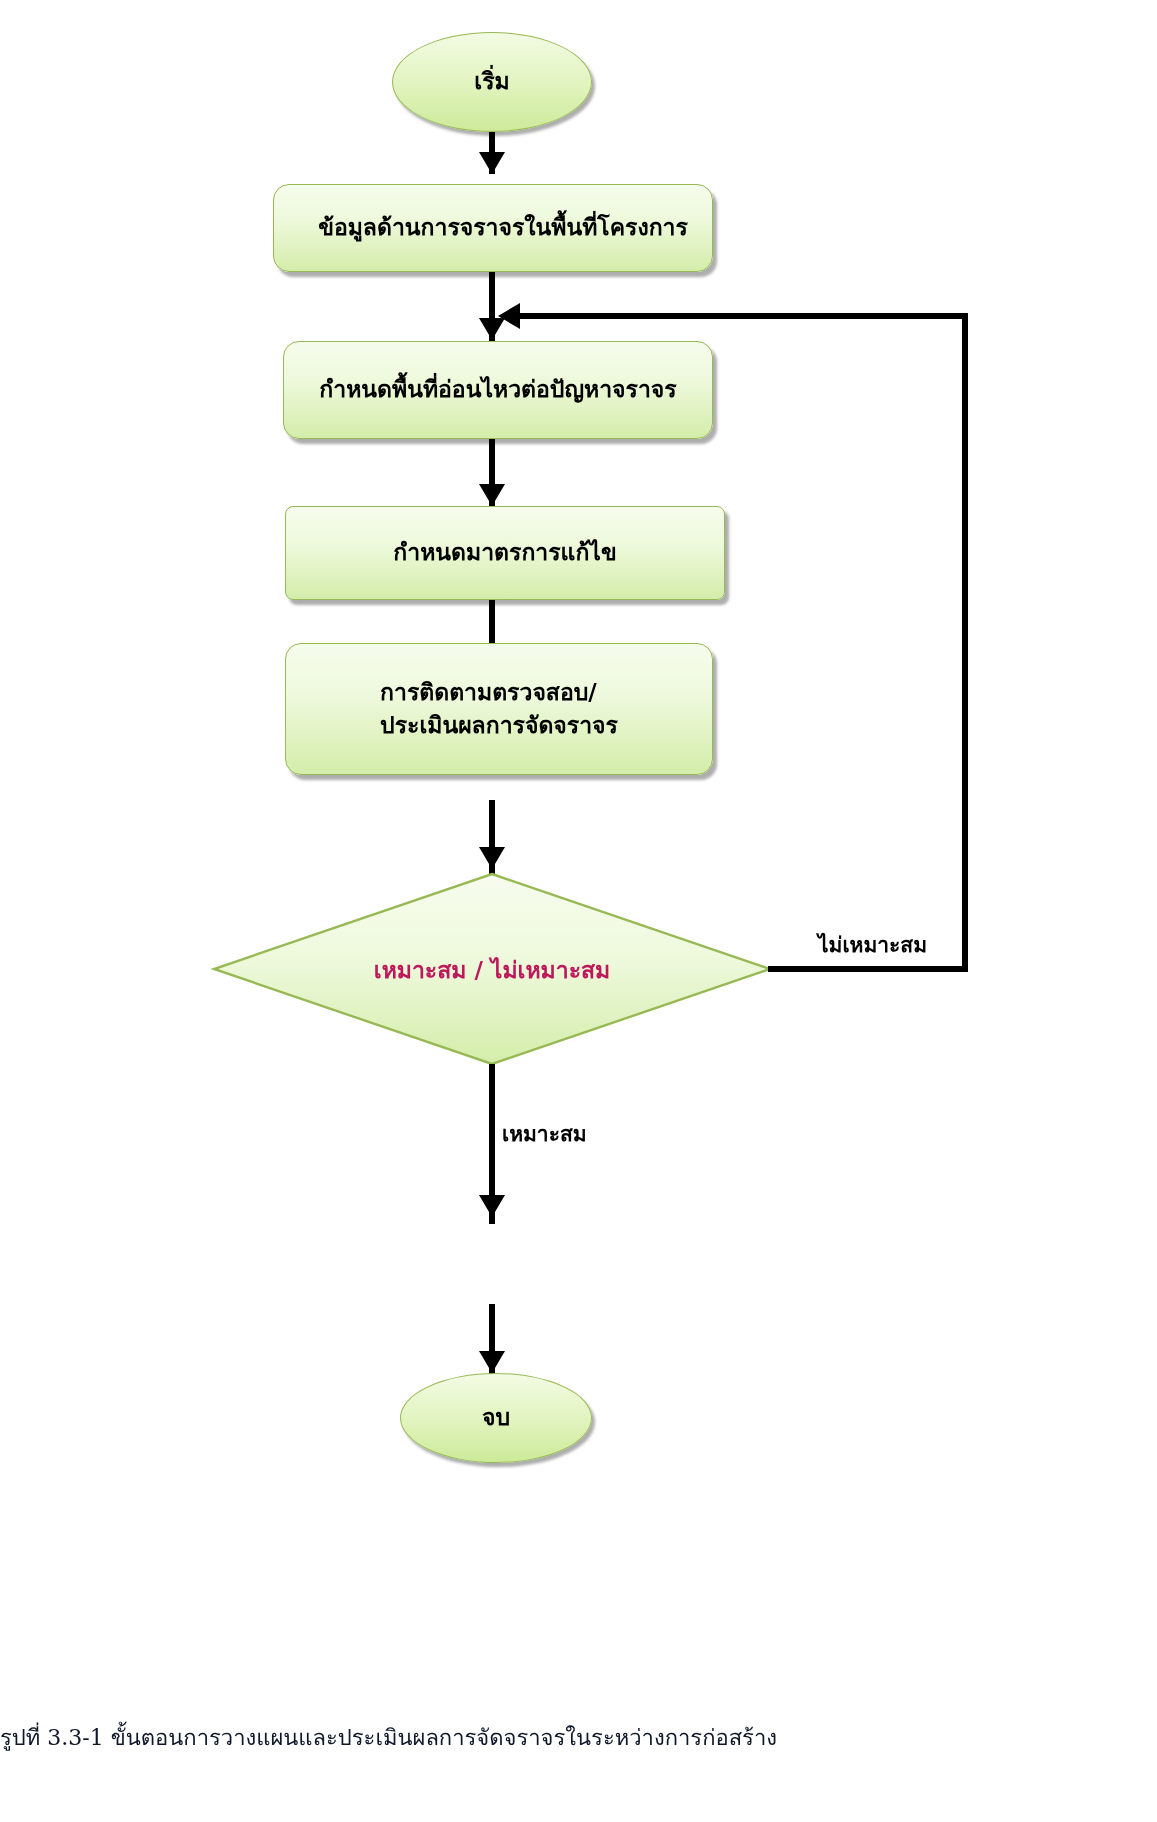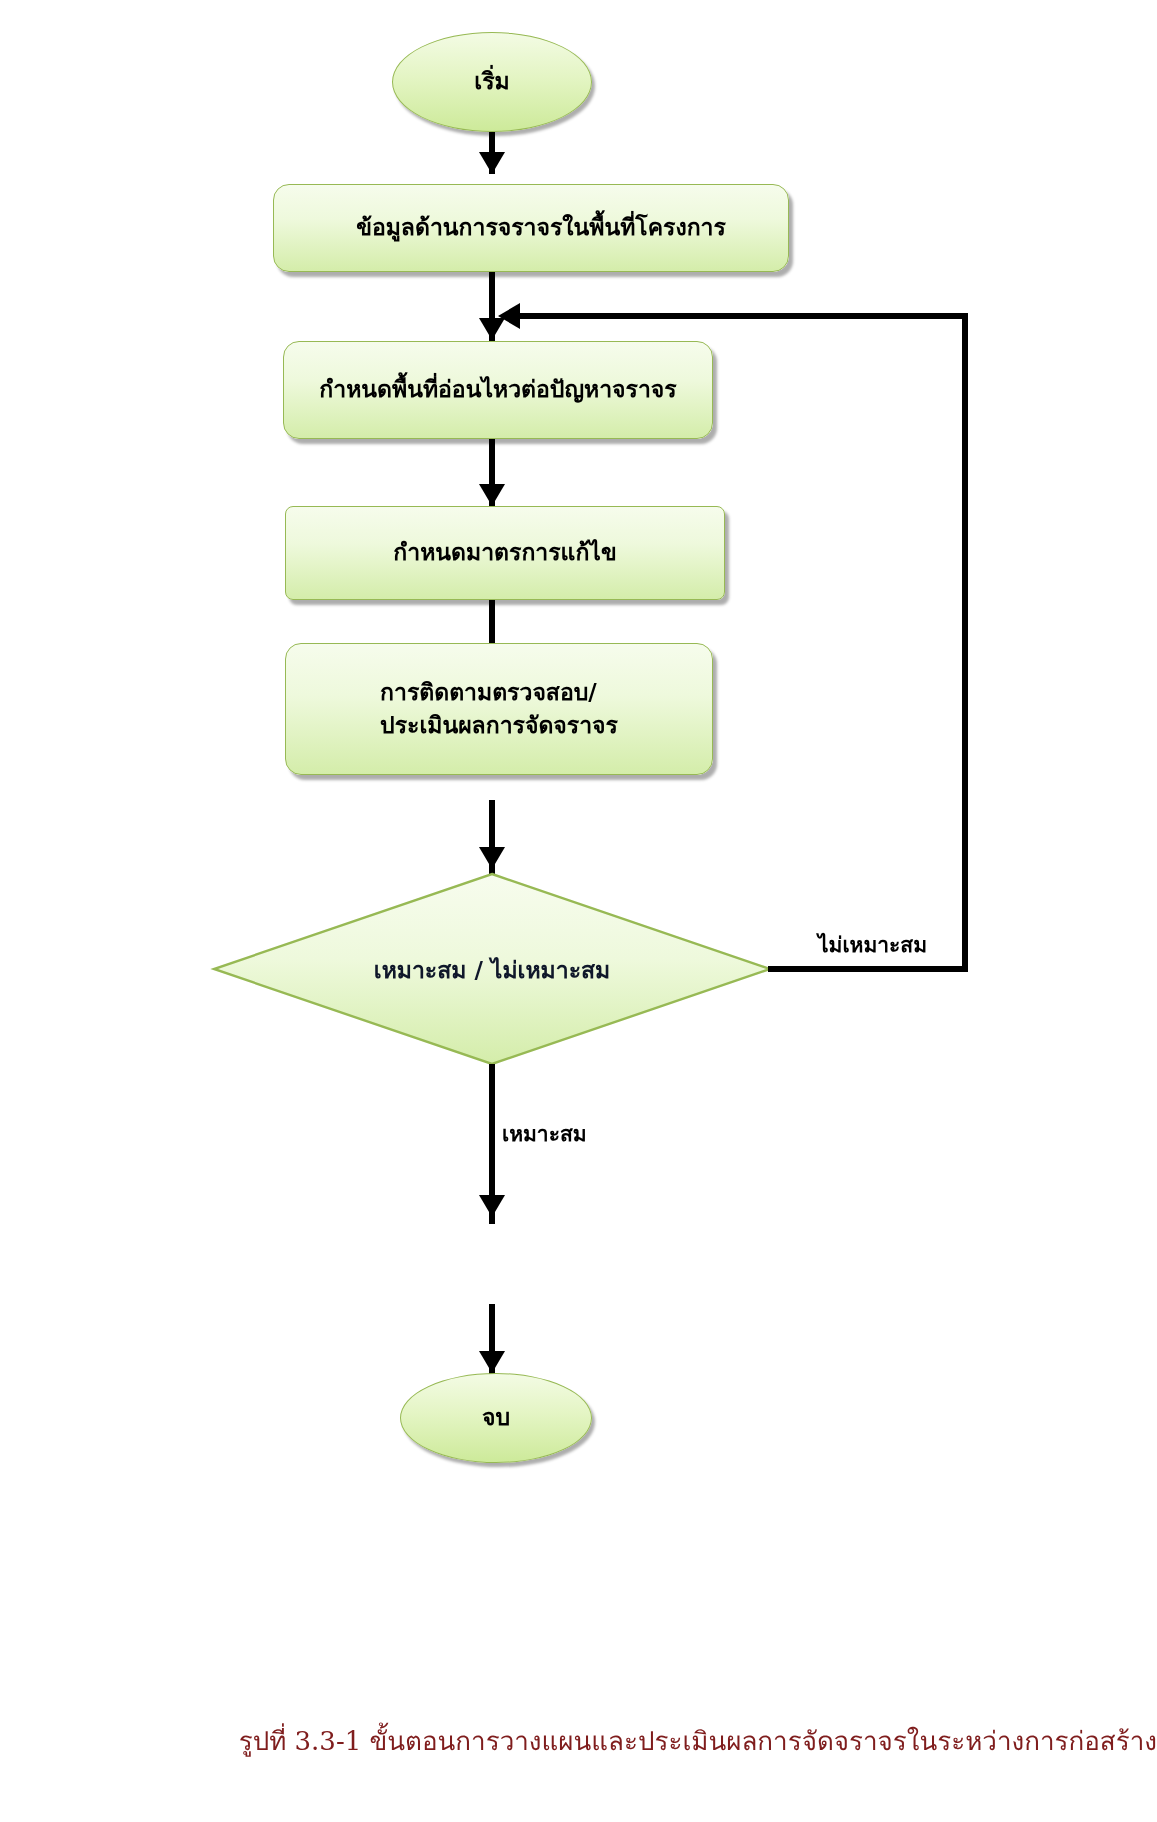--- a/index.html
+++ b/index.html
@@ -65,21 +65,21 @@
     position: absolute;
     left: 0;
     top: 0;
     width: 100%;
     height: 100%;
     display: flex;
     align-items: center;
     justify-content: center;
     font-size: 23px;
     font-weight: bold;
-    color: #0f172a;
+    color: #be185d;
   }
 
   
   .vline {
     position: absolute;
     width: 6px;
     background: #000000;
   }
   .hline {
     position: absolute;
@@ -109,24 +109,24 @@
     font-weight: bold;
     color: #000000;
     white-space: nowrap;
   }
 
   .caption {
     position: absolute;
     left: 0;
     top: 1720px;
     width: 1157px;
-    text-align: right;
-    font-size: 26px;
+    text-align: left;
+    font-size: 22px;
     font-family: "DejaVu Serif", "Liberation Serif", serif;
-    color: #7f1d1d;
+    color: #0f172a;
   }
 
   .multiline {
     display: block;
   }
   .multiline span {
     display: block;
   }
 </style>
 </head>
@@ -134,21 +134,21 @@
 
 <div id="flow-canvas">
 
   <div class="node terminator" style="left:392px; top:32px; width:200px; height:100px;">
     <span>เริ่ม</span>
   </div>
 
   <div class="vline" style="left:489px; top:132px; height:42px;"></div>
   <div class="arrow-down" style="left:479px; top:152px;"></div>
 
-  <div class="node process" style="left:273px; top:184px; width:516px; height:88px;padding-left:20px;">
+  <div class="node process" style="left:273px; top:184px; width:440px; height:88px;padding-left:20px;">
     <span>ข้อมูลด้านการจราจรในพื้นที่โครงการ</span>
   </div>
 
   <div class="vline" style="left:489px; top:272px; height:70px;"></div>
   <div class="arrow-down" style="left:479px; top:318px;"></div>
 
   <div class="node process" style="left:283px; top:341px; width:430px; height:98px;">
     <span>กำหนดพื้นที่อ่อนไหวต่อปัญหาจราจร</span>
   </div>
 

